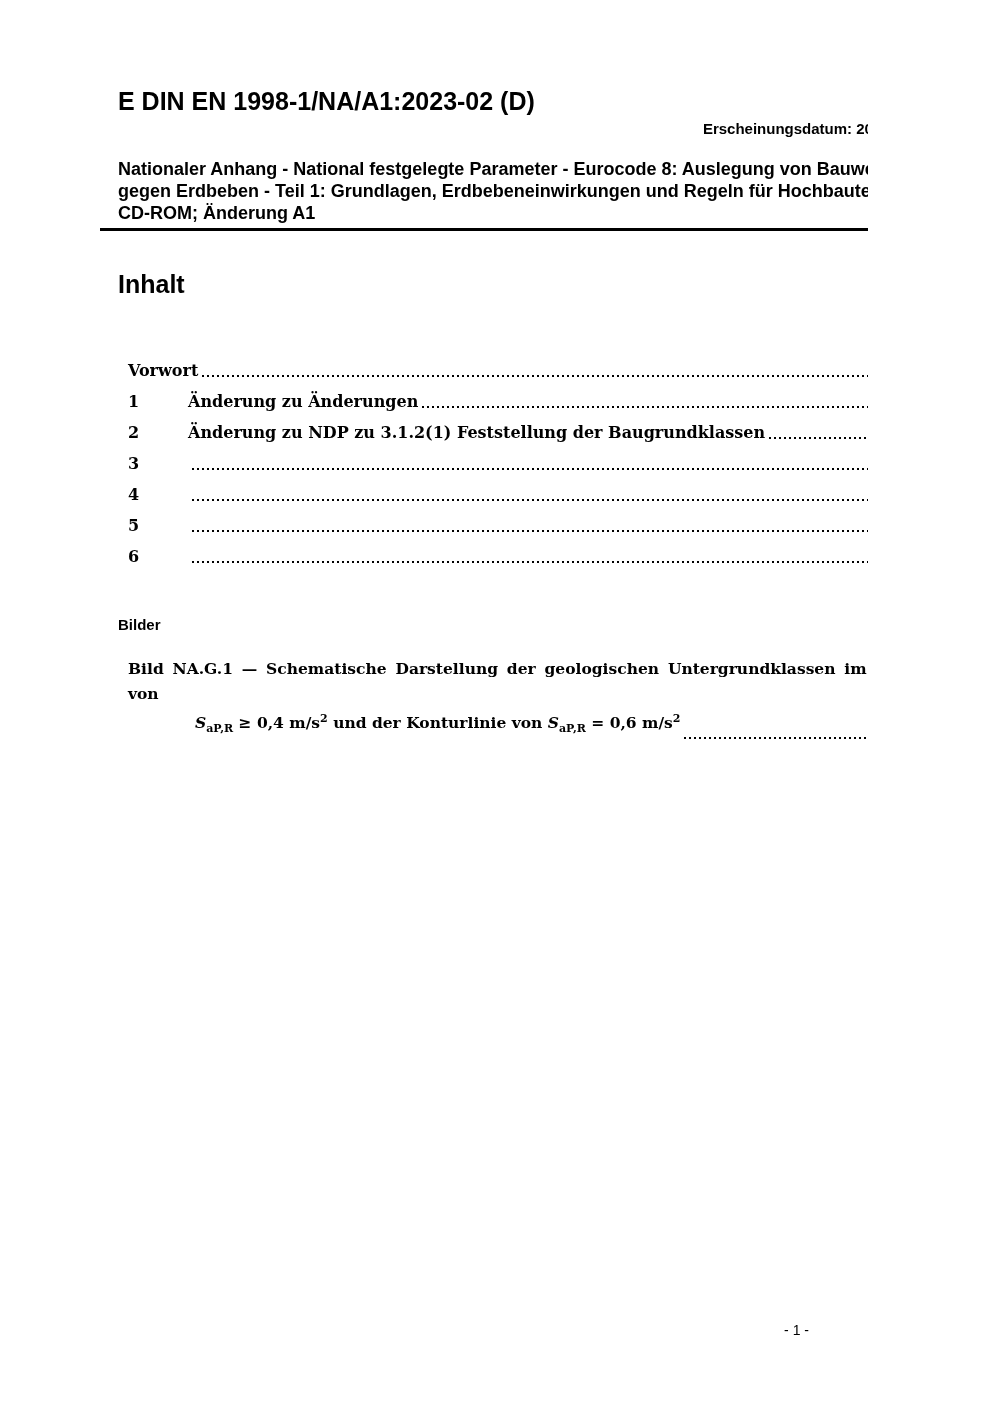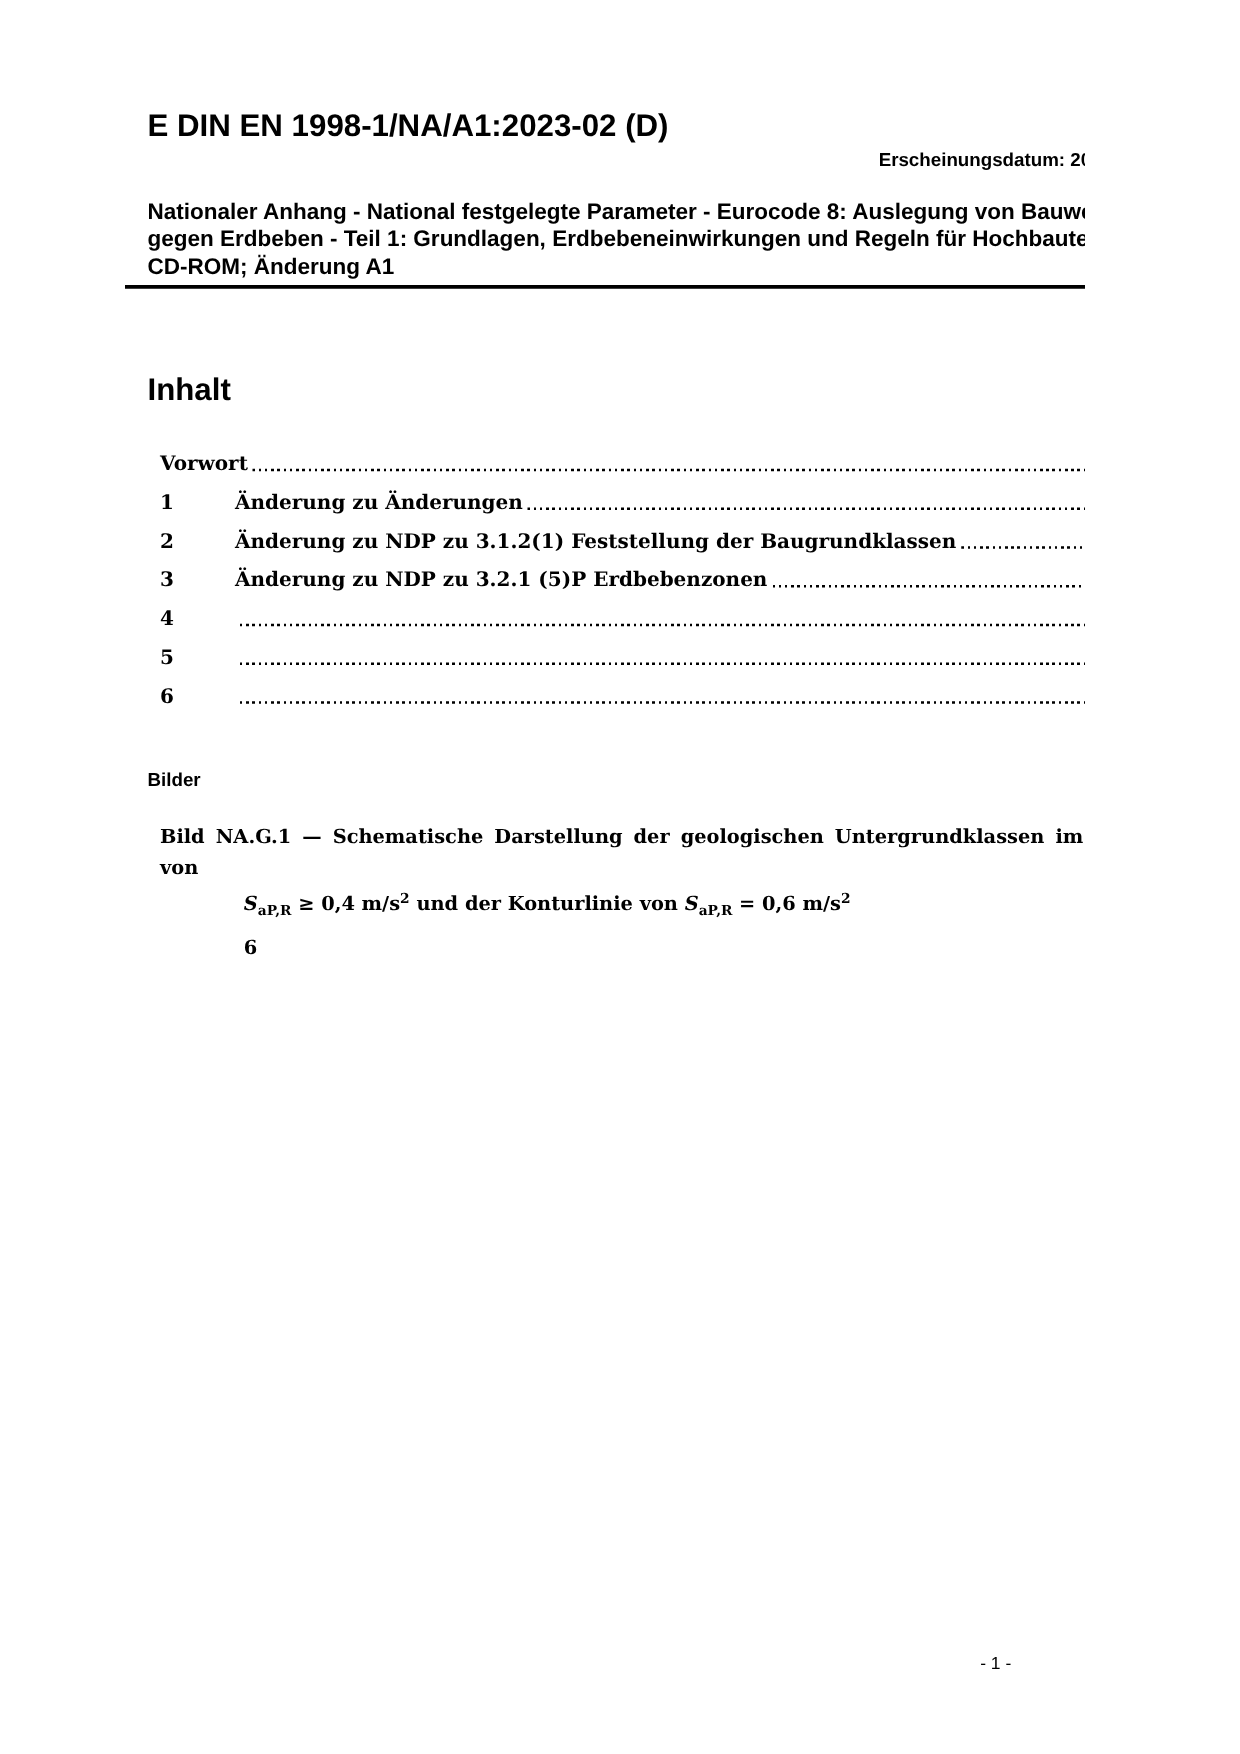--- a/index.html
+++ b/index.html
@@ -42,21 +42,21 @@
   }
   .rule {
     margin-top: 4px;
     width: 100%;
     height: 3px;
     background: #000000;
   }
   .inhalt-row {
     display: flex;
     justify-content: space-between;
-    align-items: flex-end;
+    align-items: flex-start;
     margin: 40px 0 0 18px;
   }
   .inhalt-row h2 {
     margin: 0;
     font-size: 25px;
     font-weight: bold;
     line-height: 26px;
   }
   .seite-label {
     font-size: 12px;
@@ -101,21 +101,20 @@
     line-height: 25px;
   }
   .fig-line1 {
     text-align: justify;
     text-align-last: justify;
   }
   .fig-line2 {
     display: flex;
     align-items: baseline;
     padding-left: 67px;
-    flex-direction: column;
   }
   .fig-line2 .formula { white-space: pre; }
   .fig-line2 i { font-style: italic; }
   .fig-line2 sub, .fig-line2 sup { font-size: 11px; }
   .footer {
     position: absolute;
     top: 1322px;
     right: 59px;
     font-size: 14px;
     line-height: 16px;
@@ -160,21 +159,20 @@
 
   <div class="toc-row">
     <span class="toc-num">2</span>
     <span class="toc-label">Änderung zu NDP zu 3.1.2(1) Feststellung der Baugrundklassen</span>
     <span class="leader"></span>
     <span class="toc-page">4</span>
   </div>
 
   <div class="toc-row">
     <span class="toc-num">3</span>
-    <span class="toc-label">Änderung zu NDP zu 3.2.1 (5)P Erdbebenzonen</span>
     <span class="leader"></span>
     <span class="toc-page">4</span>
   </div>
 
   <div class="toc-row">
     <span class="toc-num">4</span>
     <span class="leader"></span>
     <span class="toc-page">5</span>
   </div>
 

